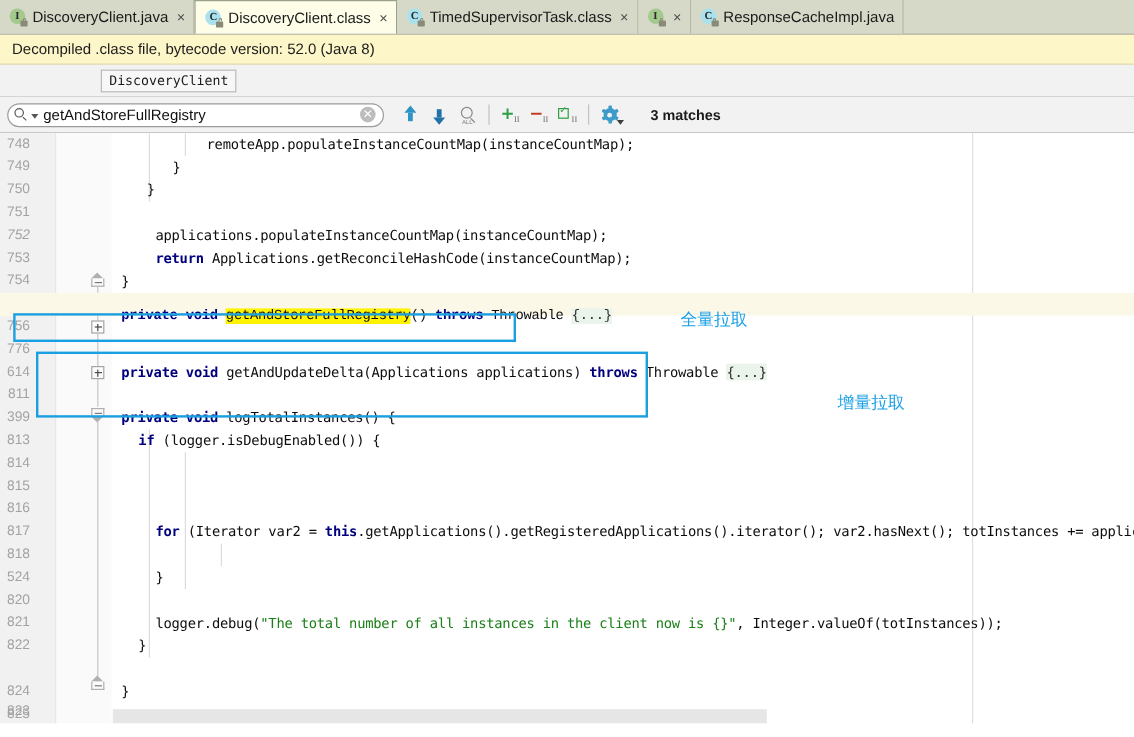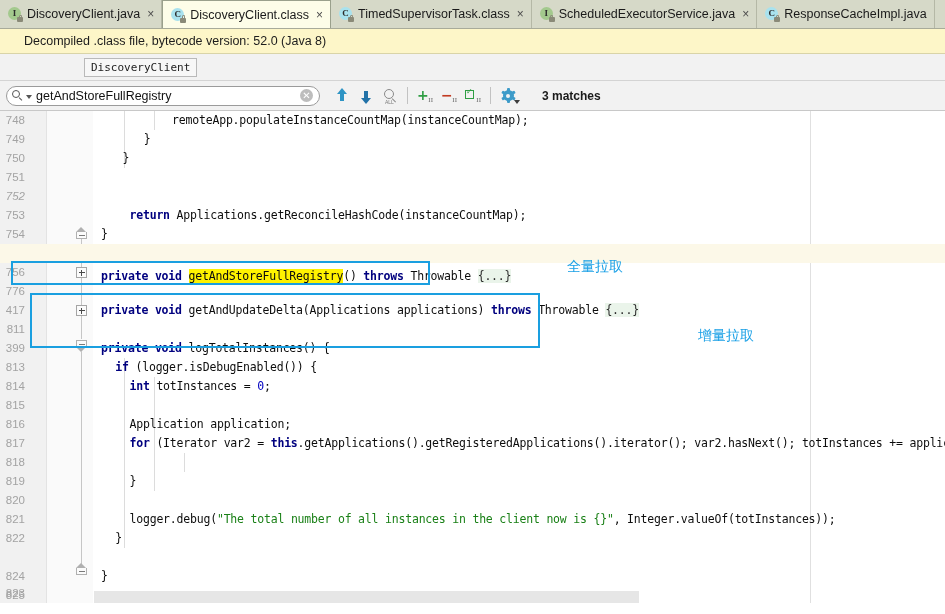--- a/index.html
+++ b/index.html
@@ -96,21 +96,21 @@
     line-height: 1;
     cursor: pointer;
   }
 
   
   #notice {
     height: 25px;
     line-height: 25px;
     background: #fdf6c8;
     border-bottom: 1px solid #d9d4a8;
-    padding-left: 24px;
+    padding-left: 10px;
     font-size: 12.5px;
     color: #1c1c1c;
     box-sizing: border-box;
   }
 
   
   #breadcrumb {
     height: 27px;
     background: #f2f2f2;
     border-bottom: 1px solid #d4d4d4;
@@ -583,21 +583,20 @@
         <span class="lock"></span>
       </span>
       <span>TimedSupervisorTask.class</span>
       <span class="tab-close">×</span>
     </div>
     <div class="tab">
       <span class="tab-icon iface">
         <span class="disc">I</span>
         <span class="lock"></span>
       </span>
-      <span>ScheduledExecutorService.java</span>
       <span class="tab-close">×</span>
     </div>
     <div class="tab">
       <span class="tab-icon cls">
         <span class="disc">C</span>
         <span class="lock"></span>
       </span>
       <span>ResponseCacheImpl.java</span>
     </div>
   </div>
@@ -680,30 +679,30 @@
       <div class="ln" style="top: 19px;">749</div>
       <div class="ln" style="top: 38px;">750</div>
       <div class="ln" style="top: 57px;">751</div>
       <div class="ln" style="top: 76px; font-style: italic;">752</div>
       <div class="ln" style="top: 95px;">753</div>
       <div class="ln" style="top: 114px;">754</div>
       <div class="gl-hl" style="top: 133px;"></div>
       <div class="ln" style="top: 133px;">755</div>
       <div class="ln" style="top: 152px;">756</div>
       <div class="ln" style="top: 171px;">776</div>
-      <div class="ln" style="top: 190px;">417</div>
+      <div class="ln" style="top: 190px;">614</div>
       <div class="ln" style="top: 209px;">811</div>
       <div class="ln" style="top: 228px;">399</div>
       <div class="ln" style="top: 247px;">813</div>
       <div class="ln" style="top: 266px;">814</div>
       <div class="ln" style="top: 285px;">815</div>
       <div class="ln" style="top: 304px;">816</div>
       <div class="ln" style="top: 323px;">817</div>
       <div class="ln" style="top: 342px;">818</div>
-      <div class="ln" style="top: 361px;">819</div>
+      <div class="ln" style="top: 361px;">524</div>
       <div class="ln" style="top: 380px;">820</div>
       <div class="ln" style="top: 399px;">821</div>
       <div class="ln" style="top: 418px;">822</div>
       <div class="ln" style="top: 437px; margin-top: 36px;">823</div>
       <div class="ln" style="top: 456px;">824</div>
       <div class="ln" style="top: 475px;">825</div>
     </div>
   <div id="foldstrip">
     <div id="foldline"></div>
 
@@ -736,29 +735,28 @@
     <div class="indent-guide" style="left:30px; top:0;    height:57px;"></div>
     <div class="indent-guide" style="left:60px; top:0;    height:19px;"></div>
     <div class="indent-guide" style="left:30px; top:247px; height:190px;"></div>
     <div class="indent-guide" style="left:60px; top:266px; height:114px;"></div>
     <div class="indent-guide" style="left:90px; top:342px; height:19px;"></div>
     <div class="right-margin" style="left:716px; top:0;"></div>
     <div class="caret" style="left:0px; top:135px;"></div>
   <div class="code" style="top: 0px; left: 78.1px;">remoteApp.populateInstanceCountMap(instanceCountMap);</div>
       <div class="code" style="top: 19px; left: 49.7px;">}</div>
       <div class="code" style="top: 38px; left: 28.4px;">}</div>
+      <div class="code" style="top: 76px; left: 35.5px;">applications.populateInstanceCountMap(instanceCountMap);</div>
       <div class="code" style="top: 95px; left: 35.5px;"><span class="kw">return</span> Applications.getReconcileHashCode(instanceCountMap);</div>
       <div class="code" style="top: 114px; left: 7.1px;">}</div>
       <div class="row current" style="top: 133px; left: -94px; width: 1039px;"></div>
-      <div class="code" style="top: 156px; left: 7.1px;"><span class="kw">private void</span> <span class="hit">getAndStoreFullRegistry</span>() <span class="kw">throws</span> Throwable <span class="fold">{...}</span></div>
+      <div class="code" style="top: 143px; left: 7.1px; font-family: Liberation Mono, monospace;"><span class="kw">private void</span> <span class="hit">getAndStoreFullRegistry</span>() <span class="kw">throws</span> Throwable <span class="fold">{...}</span></div>
       <div class="code" style="top: 190px; left: 7.1px;"><span class="kw">private void</span> getAndUpdateDelta(Applications applications) <span class="kw">throws</span> Throwable <span class="fold">{...}</span></div>
       <div class="code" style="top: 228px; left: 7.1px;"><span class="kw">private void</span> logTotalInstances() {</div>
       <div class="code" style="top: 247px; left: 21.3px;"><span class="kw">if</span> (logger.isDebugEnabled()) {</div>
-      <div class="code" style="top: 266px; left: 35.5px;"><span class="kw">int</span> totInstances = <span class="num">0</span>;</div>
-      <div class="code" style="top: 304px; left: 35.5px;">Application application;</div>
       <div class="code" style="top: 323px; left: 35.5px;"><span class="kw">for</span> (Iterator var2 = <span class="kw">this</span>.getApplications().getRegisteredApplications().iterator(); var2.hasNext(); totInstances += application.ge</div>
       <div class="code" style="top: 361px; left: 35.5px;">}</div>
       <div class="code" style="top: 399px; left: 35.5px;">logger.debug(<span class="str">"The total number of all instances in the client now is {}"</span>, Integer.valueOf(totInstances));</div>
       <div class="code" style="top: 418px; left: 21.3px;">}</div>
       <div class="code" style="top: 456px; left: 7.1px;">}</div>
     </div>
 
   <div class="anno-box" style="left:11px; top:150px; width:419px; height:24px;"></div>
   <div class="anno-box" style="left:30px; top:182px; width:510px; height:55px;"></div>
 

